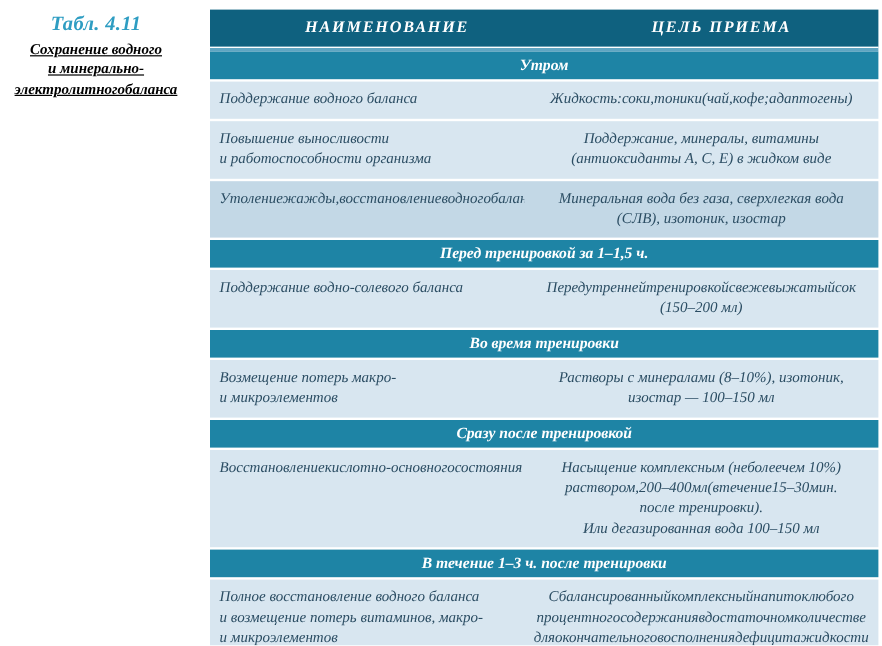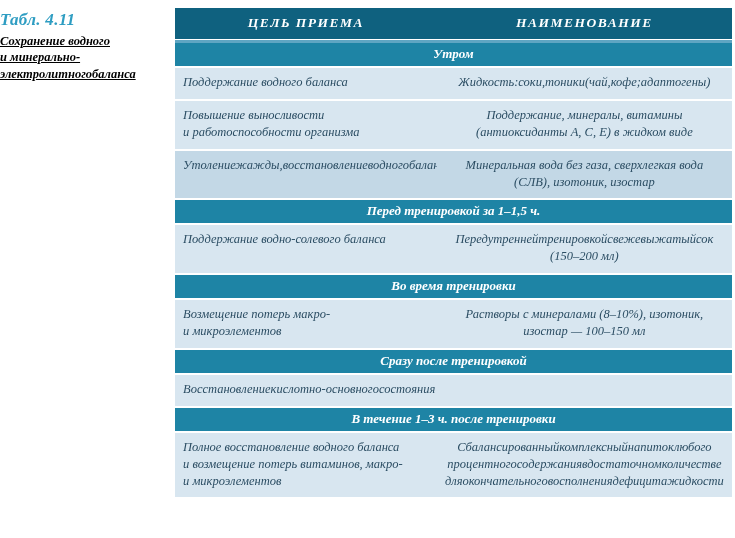--- a/index.html
+++ b/index.html
@@ -12,21 +12,21 @@
     overflow: hidden;
     font-family: "Liberation Serif", "DejaVu Serif", serif;
   }
 
   
   .caption {
     position: absolute;
     top: 10px;
     left: 0;
     width: 160px;
-    text-align: left;
+    text-align: center;
     font-style: italic;
     font-weight: bold;
   }
   .caption-title {
     color: #2e9dc2;
     font-size: 17px;
     margin-bottom: 3px;
     letter-spacing: 0.3px;
   }
   .caption-sub {
@@ -105,22 +105,22 @@
 
   <div class="caption">
     <div class="caption-title">Табл. 4.11</div>
     <div class="caption-sub">Сохранение водного
 и минерально-
 электролитногобаланса</div>
   </div>
 
   <div class="table">
     <div class="thead">
+      <div class="col col-name">НАИМЕНОВАНИЕ</div>
       <div class="col col-goal">ЦЕЛЬ ПРИЕМА</div>
-      <div class="col col-name">НАИМЕНОВАНИЕ</div>
     </div>
     <div class="divider"></div>
     <div class="table-body">
         <div class="section-row">Утром</div>
         <div class="data-row">
           <div class="cell goal">Поддержание водного баланса</div>
           <div class="cell name">Жидкость:соки,тоники(чай,кофе;адаптогены)</div>
         </div>
         <div class="data-row">
           <div class="cell goal">Повышение выносливости
@@ -142,20 +142,24 @@
         <div class="section-row">Во время тренировки</div>
         <div class="data-row">
           <div class="cell goal">Возмещение потерь макро-
 и микроэлементов</div>
           <div class="cell name">Растворы с минералами (8–10%), изотоник,
 изостар — 100–150 мл</div>
         </div>
         <div class="section-row">Сразу после тренировкой</div>
         <div class="data-row">
           <div class="cell goal">Восстановлениекислотно-основногосостояния</div>
+          <div class="cell name">Насыщение комплексным (неболеечем 10%)
+раствором,200–400мл(втечение15–30мин.
+после тренировки).
+Или дегазированная вода 100–150 мл</div>
         </div>
         <div class="section-row">В течение 1–3 ч. после тренировки</div>
         <div class="data-row">
           <div class="cell goal">Полное восстановление водного баланса
 и возмещение потерь витаминов, макро-
 и микроэлементов</div>
           <div class="cell name">Сбалансированныйкомплексныйнапитоклюбого
 процентногосодержаниявдостаточномколичестве
 дляокончательноговосполнениядефицитажидкости</div>
         </div>

